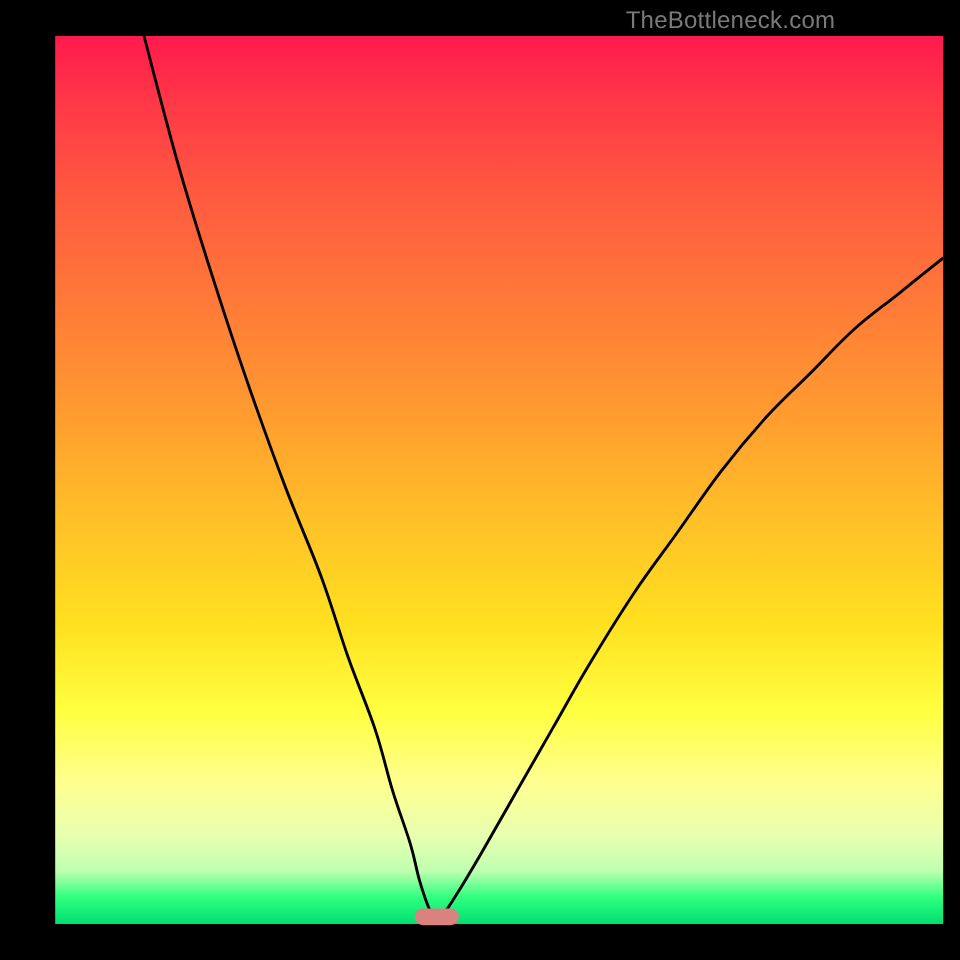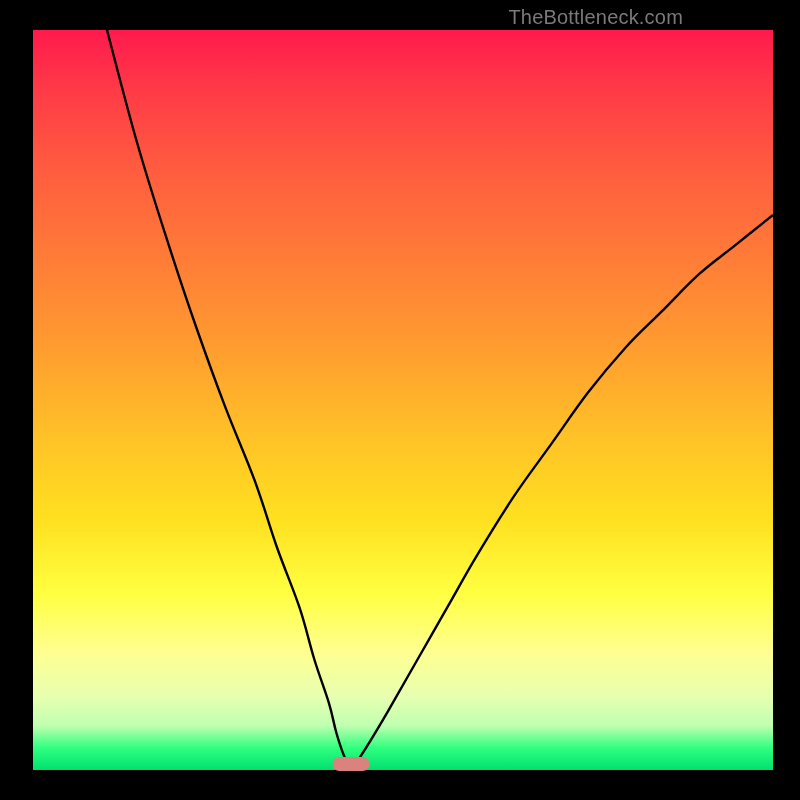--- a/index.html
+++ b/index.html
@@ -6,21 +6,21 @@
     margin: 0;
     padding: 0;
     width: 800px;
     height: 800px;
     background: #000;
     overflow: hidden;
     font-family: Arial, Helvetica, sans-serif;
   }
   .frame {
     position: absolute;
-    left: 3px;
+    left: 16px;
     top: 0;
     width: 700px;
     height: 800px;
     background: #000;
   }
   .plot {
     position: absolute;
     left: 30px;
     top: 30px;
     width: 740px;

